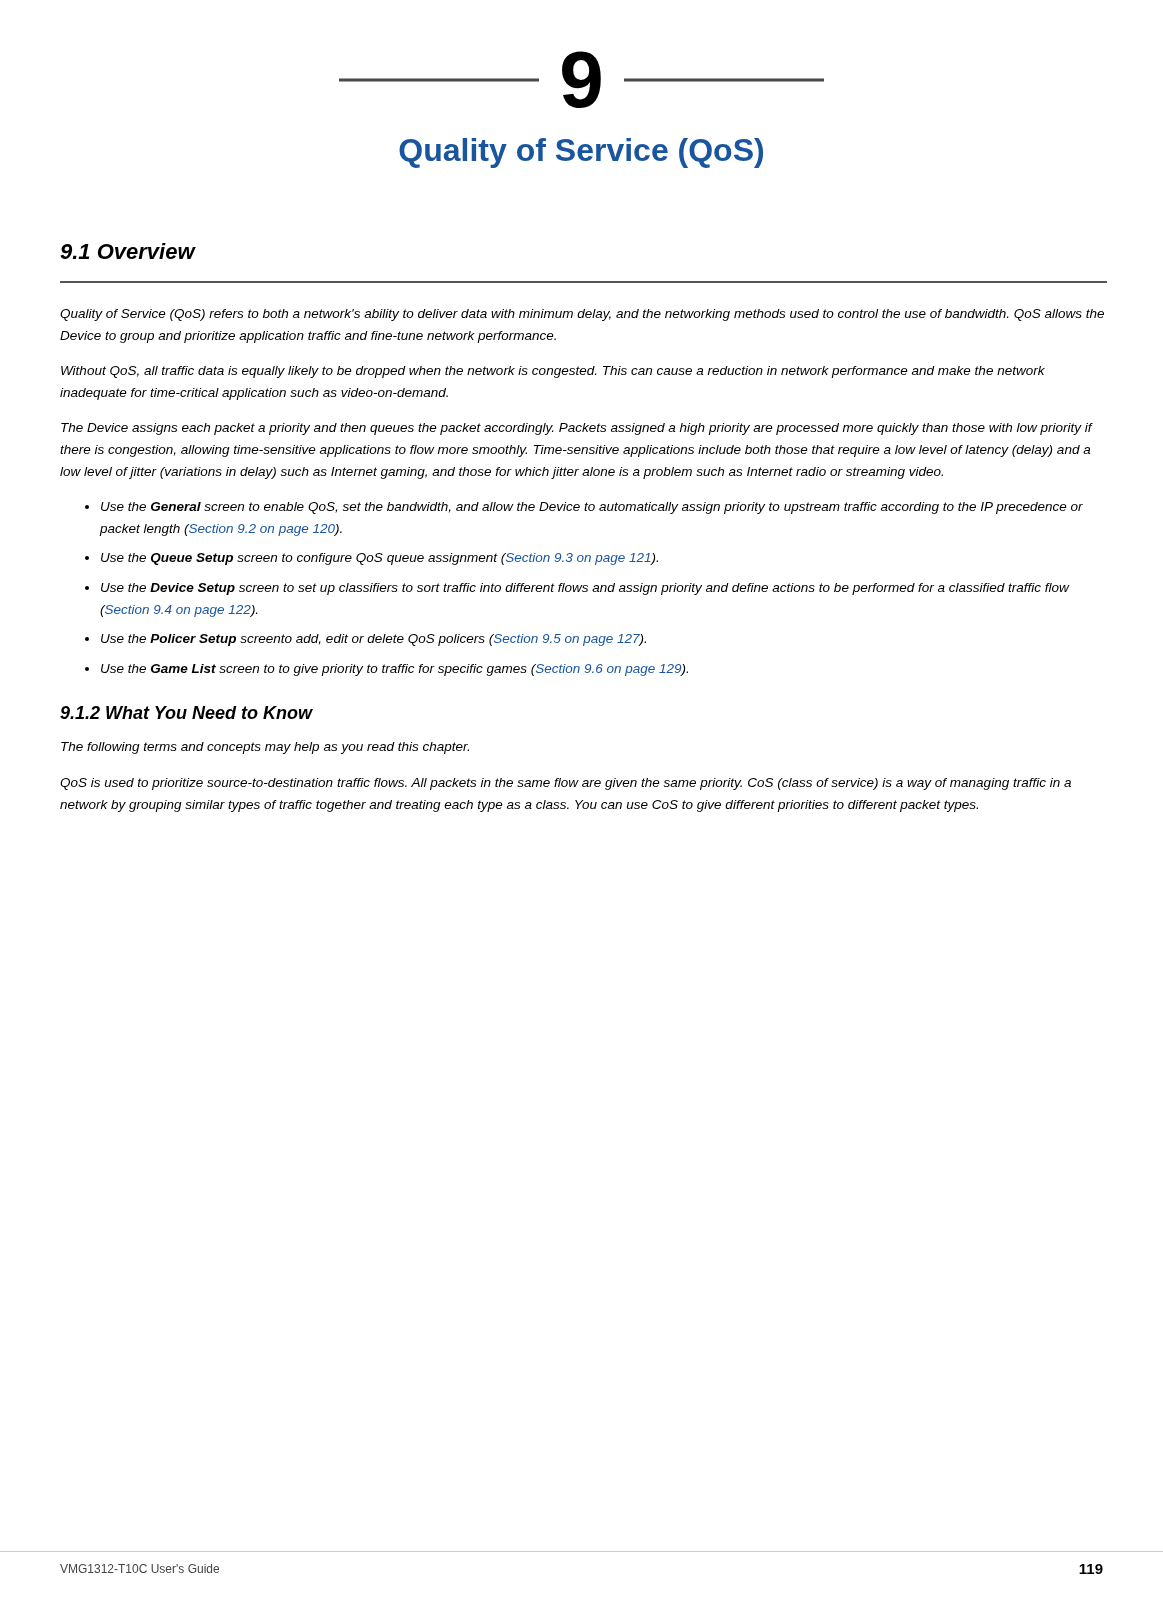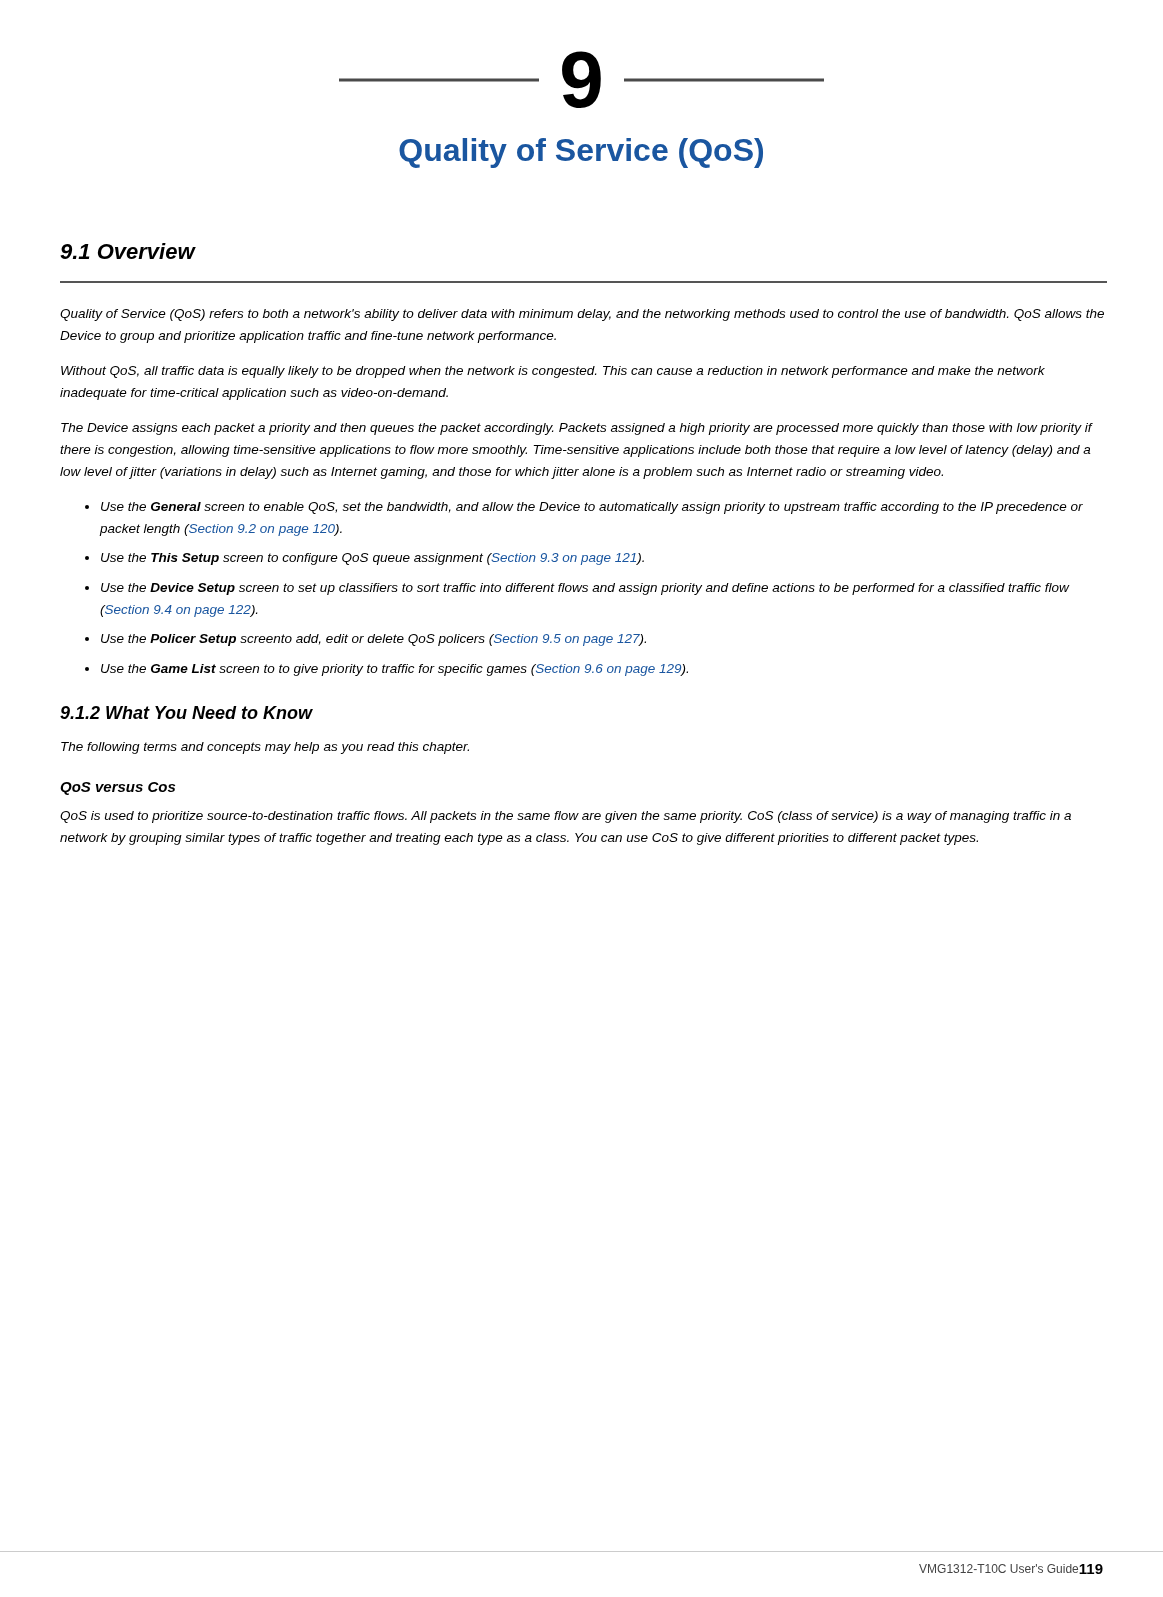--- a/index.html
+++ b/index.html
@@ -141,21 +141,21 @@
       list-style-type: disc;
     }
 
     
     .footer {
       position: absolute;
       bottom: 20px;
       left: 0;
       right: 0;
       display: flex;
-      justify-content: flex-end;
+      justify-content: space-between;
       align-items: center;
       padding: 0 60px;
       border-top: 1px solid #ccc;
       padding-top: 8px;
     }
 
     .footer-left {
       font-size: 12px;
       color: #444;
     }
@@ -205,40 +205,39 @@
       </p>
     </div>
 
     <div class="section-9-1-1">
 
       <ul class="bullet-list">
         <li>
           Use the <b>General</b> screen to enable QoS, set the bandwidth, and allow the Device to automatically assign priority to upstream traffic according to the IP precedence or packet length (<a class="link-text">Section 9.2 on page 120</a>).
         </li>
         <li>
-          Use the <b>This Setup</b> screen to configure QoS queue assignment (<a class="link-text">Section 9.3 on page 121</a>).
+          Use the <b>Queue Setup</b> screen to configure QoS queue assignment (<a class="link-text">Section 9.3 on page 121</a>).
         </li>
         <li>
           Use the <b>Device Setup</b> screen to set up classifiers to sort traffic into different flows and assign priority and define actions to be performed for a classified traffic flow (<a class="link-text">Section 9.4 on page 122</a>).
         </li>
         <li>
           Use the <b>Policer Setup</b> screento add, edit or delete QoS policers (<a class="link-text">Section 9.5 on page 127</a>).
         </li>
         <li>
           Use the <b>Game List</b> screen to to give priority to traffic for specific games (<a class="link-text">Section 9.6 on page 129</a>).
         </li>
       </ul>
     </div>
 
     <div class="section-9-1-2">
       <h3 class="section-heading-2">9.1.2  What You Need to Know</h3>
 
       <p class="paragraph">The following terms and concepts may help as you read this chapter.</p>
 
-      <h4 class="section-heading-3">QoS versus Cos</h4>
 
       <p class="paragraph">
         QoS is used to prioritize source-to-destination traffic flows. All packets in the same flow are given the same priority. CoS (class of service) is a way of managing traffic in a network by grouping similar types of traffic together and treating each type as a class. You can use CoS to give different priorities to different packet types.
       </p>
     </div>
 
   </div>
 
   <div class="footer">
     <span class="footer-left">VMG1312-T10C User's Guide</span>

